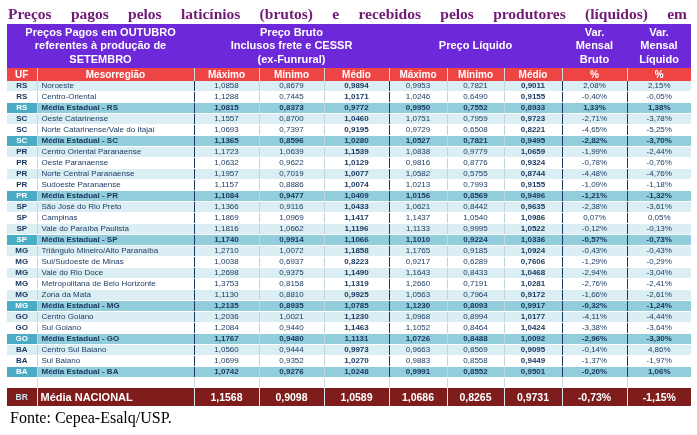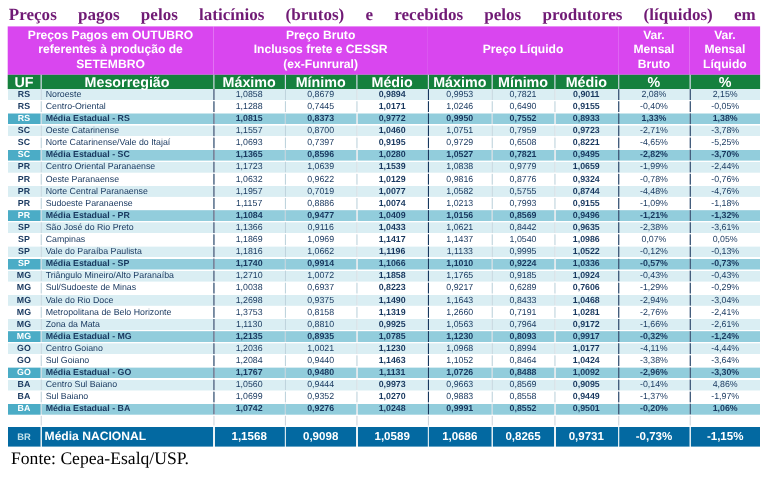--- a/index.html
+++ b/index.html
@@ -16,29 +16,29 @@
   .title-line1 { text-align: justify; text-align-last: justify; }
   .title-line2 { text-align: left; }
 
   .table-wrap { margin-left: 7px; width: 684px; }
   table {
     border-collapse: collapse; table-layout: fixed;
     width: 684px; color: #17375E;
   }
   
   tr.group-row th {
-    background: #d946ef; color: #fff;
+    background: #6d28d9; color: #fff;
     font-size: 11px; font-weight: bold; line-height: 13.5px;
     white-space: pre-line; text-align: center; vertical-align: middle;
     height: 44px; padding: 0 1px;
   }
   
   tr.sub-row th {
-    background: #15803d; color: #fff;
-    font-size: 13px; font-weight: bold; height: 13px; line-height: 13px;
+    background: #ef4444; color: #fff;
+    font-size: 10px; font-weight: bold; height: 13px; line-height: 13px;
     padding: 0 2px; text-align: center;
     border-left: 1px solid #cdd8e2;
   }
   tr.sub-row th:first-child { border-left: none; }
 
   
   tbody td {
     font-size: 8px; height: 10px; line-height: 10px;
     padding: 0 2px; text-align: center;
     overflow: hidden; white-space: nowrap;
@@ -49,21 +49,21 @@
   td.m { border-left: 1px solid #bfd4dd; }   
   td.M { border-left: 1px solid #17375E; }   
   td.v2, td.v5 { font-weight: bold; margin-top: 17px; }        
 
   tr.row-odd  td { background: #DAEEF3; }
   tr.row-even td { background: #ffffff; }
   tr.row-avg  td { background: #92CDDC; font-weight: bold; }
   tr.row-avg  td.c-uf { background: #4BACC6; color: #fff; }
   tr.row-spacer td { background: #ffffff; height: 10px; border-left-color: #cfd6dd; }
   tr.row-national td {
-    background: #0369a1; color: #fff; font-weight: bold;
+    background: #7f1d1d; color: #fff; font-weight: bold;
     font-size: 10.5px; height: 18px; line-height: 18px;
     border-left: 1px solid #d8e8ee; border-bottom: none;
   }
   tr.row-national td:first-child { border-left: none; }
   tr.row-national td.c-uf { font-size: 8.5px; color: #c2e2eb; }
   tr.row-national td.c-region { font-size: 11px; padding-left: 3px; }
 
   .source {
     font-family: "Liberation Serif", serif;
     font-size: 16px; color: #000;

